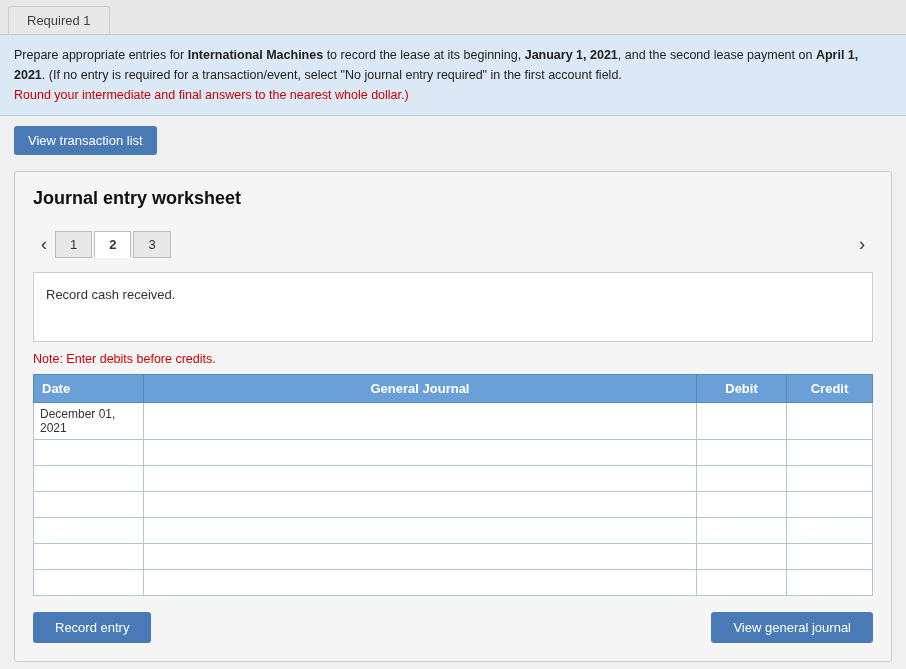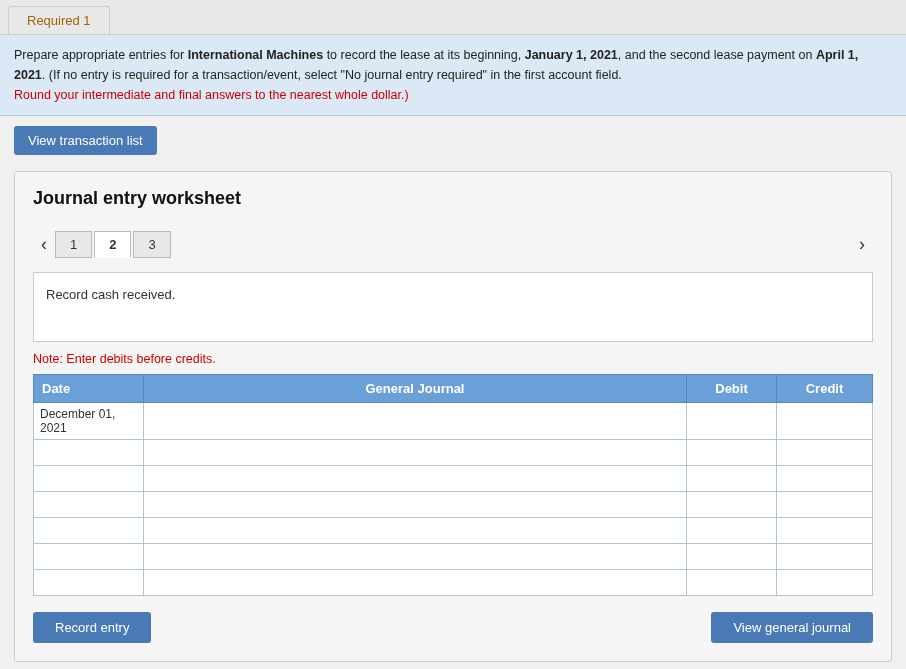--- a/index.html
+++ b/index.html
@@ -17,21 +17,21 @@
       border-bottom: 1px solid #ccc;
       padding: 6px 8px 0 8px;
     }
     .tab {
       padding: 6px 18px;
       border: 1px solid #ccc;
       border-bottom: none;
       background: #e8e8e8;
       cursor: pointer;
       font-size: 13px;
-      color: #a16207;
+      color: #404040;
       border-radius: 3px 3px 0 0;
       margin-right: 2px;
     }
     .tab.active {
       background: #fff;
       border-bottom: 1px solid #fff;
       font-weight: bold;
     }
 
     
@@ -160,21 +160,21 @@
       color: #333;
     }
     .journal-table td.date-cell {
       padding: 4px 6px;
       font-size: 12px;
       vertical-align: middle;
     }
     .col-date { width: 110px; }
     .col-journal { width: auto; }
     .col-debit { width: 90px; margin-left: 16px; }
-    .col-credit { width: 96px; }
+    .col-credit { width: 86px; }
 
     
     .buttons-row {
       display: flex;
       align-items: center;
       gap: 10px;
     }
     .btn-action {
       background: #4a7ab5;
       color: #fff;

